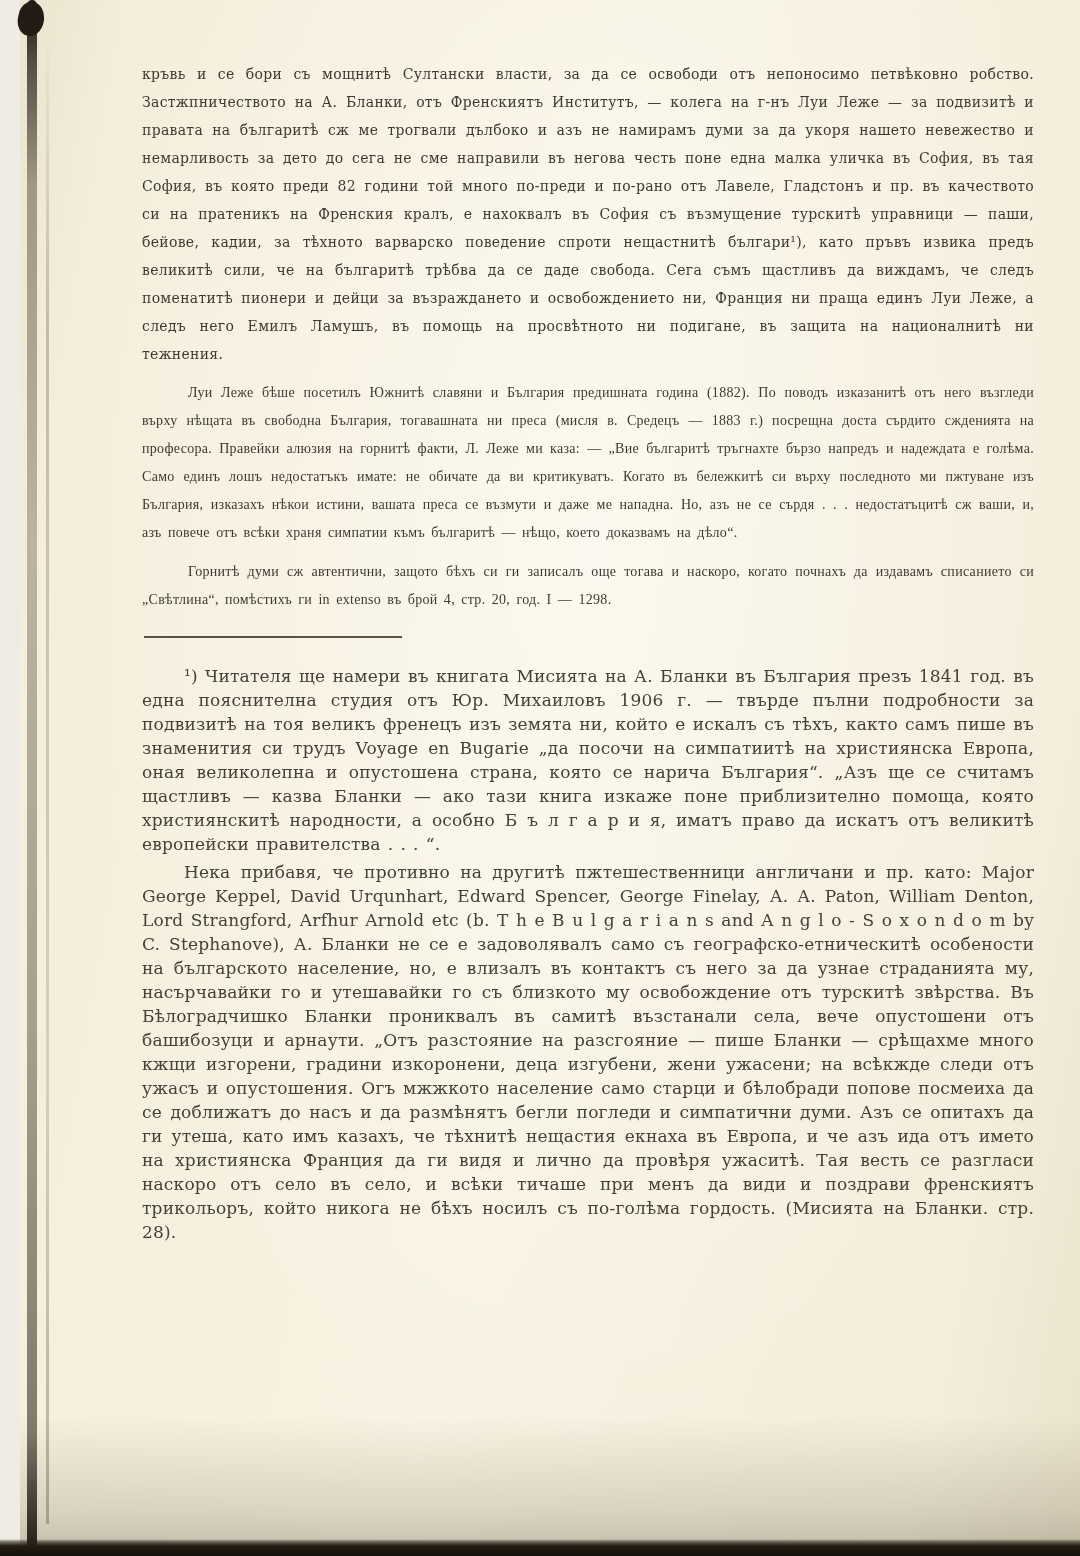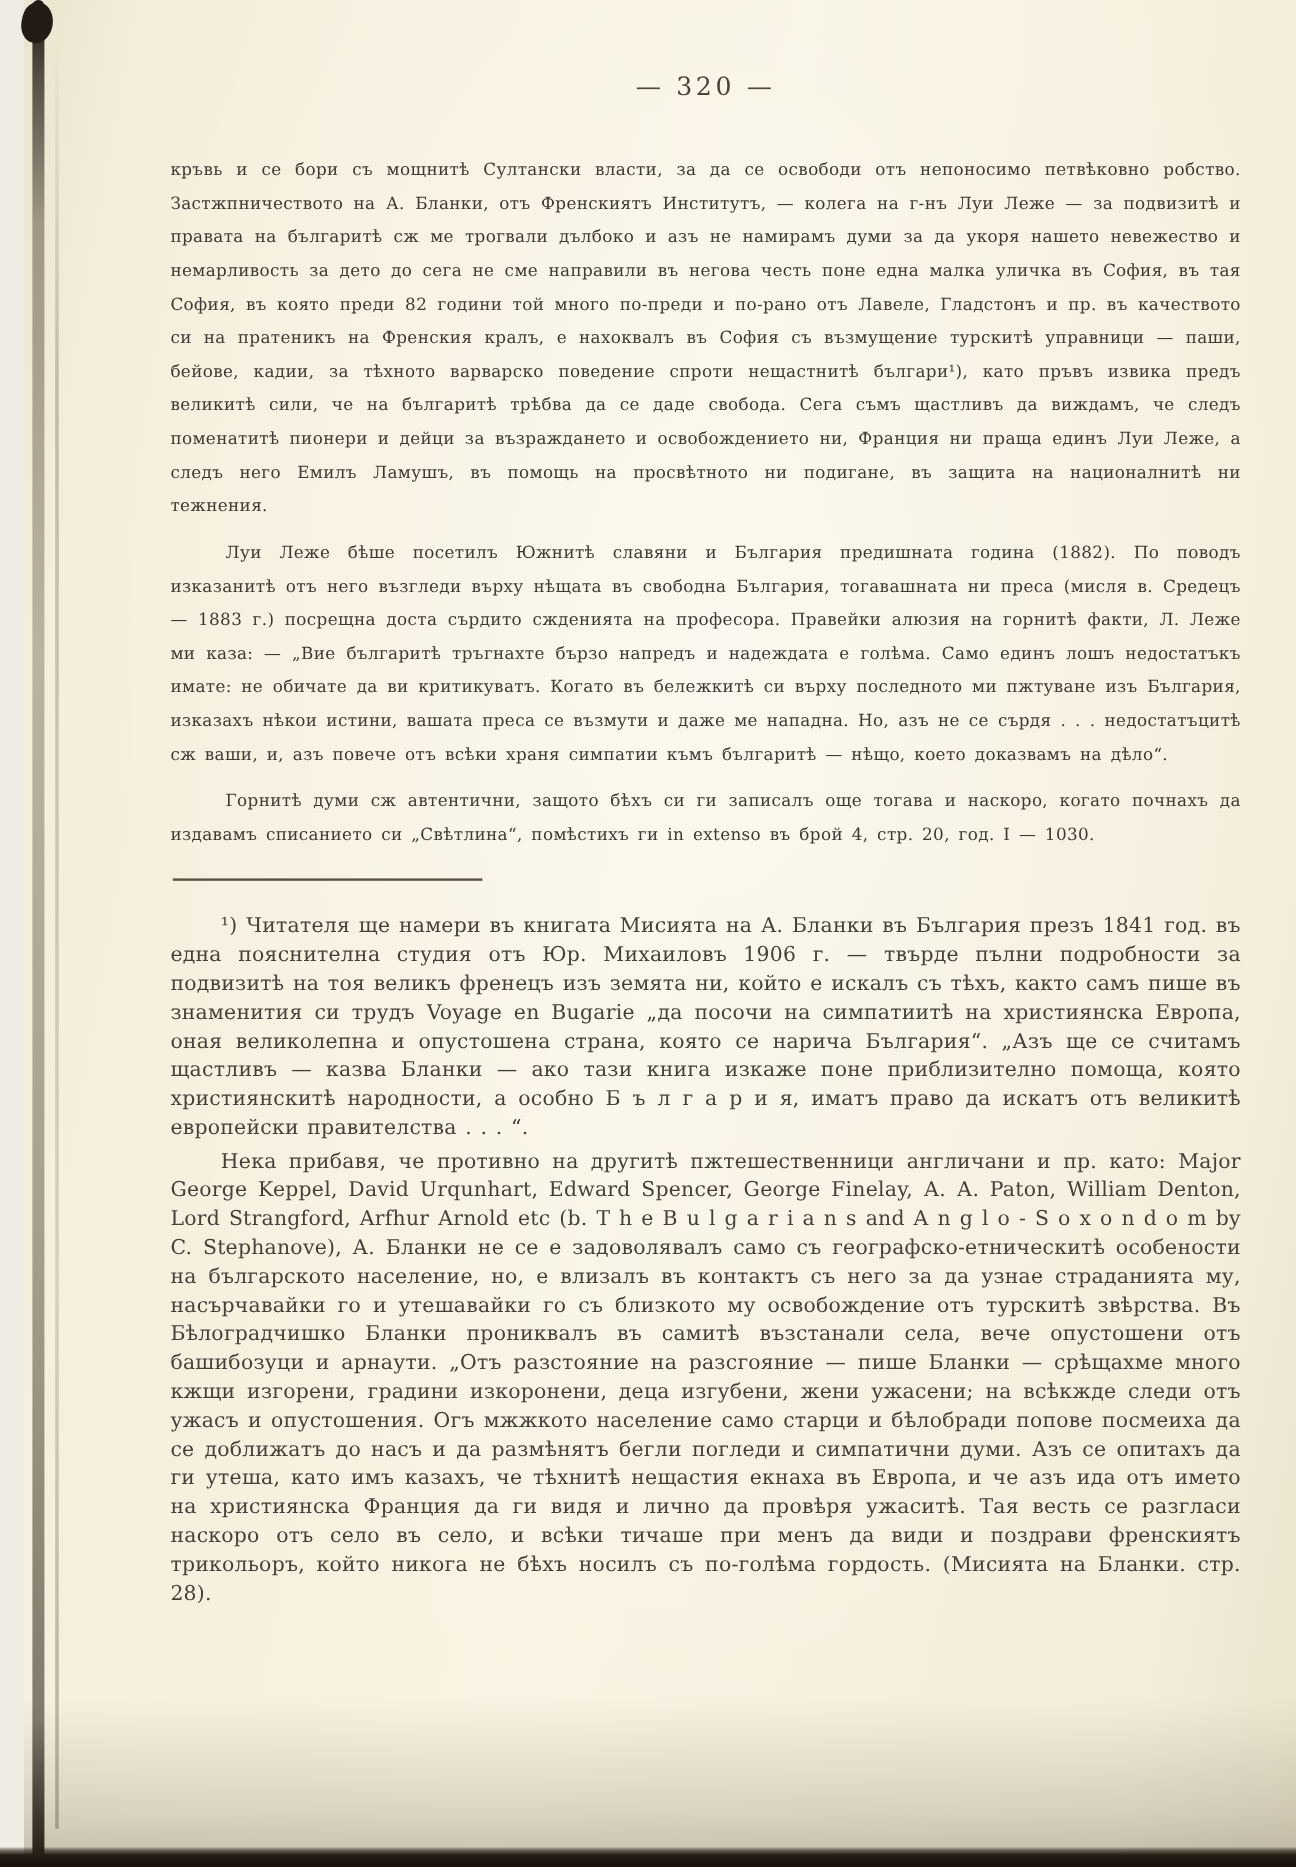--- a/index.html
+++ b/index.html
@@ -50,46 +50,45 @@
   .page-number {
     text-align: center; font-size: 21px; letter-spacing: 3px;
     color: #4b4539; margin: 0 0 44px 0;
   }
   .para {
     font-size: 14px; line-height: 28px; text-align: justify;
     word-spacing: 2.5px; letter-spacing: 0.3px;
     margin: 0 0 11px 0;
   }
   .para.first  { text-indent: 0; }
-  .para.indent { text-indent: 46px; }
+  .para.indent { text-indent: 46px; font-family: Liberation Serif, serif; }
   .fnrule {
     width: 258px; border: none; border-top: 2px solid #5a5344;
     margin: 22px 0 26px 2px;
   }
   .fn {
     font-size: 17px; line-height: 24px; text-align: justify;
     text-indent: 42px; word-spacing: 1.5px; letter-spacing: 0.2px;
     color: #454038; margin: 0 0 4px 0;
   }
 </style>
 </head>
 <body>
 
 <div class="scan">
   <div class="scanner-strip"></div>
   <div class="binding-streak-main"></div>
   <div class="binding-streak-thin"></div>
   <div class="corner-blob"></div>
 
   <div class="text-block">
-    <div class="page-number">— 320 —</div>
 
     <p class="para first">кръвь и се бори съ мощнитѣ Султански власти, за да се освободи отъ непоносимо петвѣковно робство. Застжпничеството на А. Бланки, отъ Френскиятъ Институтъ, — колега на г-нъ Луи Леже — за подвизитѣ и правата на българитѣ сж ме трогвали дълбоко и азъ не намирамъ думи за да укоря нашето невежество и немарливость за дето до сега не сме направили въ негова честь поне една малка уличка въ София, въ тая София, въ която преди 82 години той много по-преди и по-рано отъ Лавеле, Гладстонъ и пр. въ качеството си на пратеникъ на Френския кралъ, е нахоквалъ въ София съ възмущение турскитѣ управници — паши, бейове, кадии, за тѣхното варварско поведение спроти нещастнитѣ българи¹), като пръвъ извика предъ великитѣ сили, че на българитѣ трѣбва да се даде свобода. Сега съмъ щастливъ да виждамъ, че следъ поменатитѣ пионери и дейци за възраждането и освобождението ни, Франция ни праща единъ Луи Леже, а следъ него Емилъ Ламушъ, въ помощь на просвѣтното ни подигане, въ защита на националнитѣ ни тежнения.</p>
     <p class="para indent">Луи Леже бѣше посетилъ Южнитѣ славяни и България предишната година (1882). По поводъ изказанитѣ отъ него възгледи върху нѣщата въ свободна България, тогавашната ни преса (мисля в. Средецъ — 1883 г.) посрещна доста сърдито сжденията на професора. Правейки алюзия на горнитѣ факти, Л. Леже ми каза: — „Вие българитѣ тръгнахте бързо напредъ и надеждата е голѣма. Само единъ лошъ недостатъкъ имате: не обичате да ви критикуватъ. Когато въ бележкитѣ си върху последното ми пжтуване изъ България, изказахъ нѣкои истини, вашата преса се възмути и даже ме нападна. Но, азъ не се сърдя . . . недостатъцитѣ сж ваши, и, азъ повече отъ всѣки храня симпатии къмъ българитѣ — нѣщо, което доказвамъ на дѣло“.</p>
-    <p class="para indent">Горнитѣ думи сж автентични, защото бѣхъ си ги записалъ още тогава и наскоро, когато почнахъ да издавамъ списанието си „Свѣтлина“, помѣстихъ ги in extenso въ брой 4, стр. 20, год. I — 1030.</p>
+    <p class="para indent">Горнитѣ думи сж автентични, защото бѣхъ си ги записалъ още тогава и наскоро, когато почнахъ да издавамъ списанието си „Свѣтлина“, помѣстихъ ги in extenso въ брой 4, стр. 20, год. I — 1298.</p>
 
     <hr class="fnrule">
 
     <div class="footnotes">
       <p class="fn">¹) Читателя ще намери въ книгата Мисията на А. Бланки въ България презъ 1841 год. въ една пояснителна студия отъ Юр. Михаиловъ 1906 г. — твърде пълни подробности за подвизитѣ на тоя великъ френецъ изъ земята ни, който е искалъ съ тѣхъ, както самъ пише въ знаменития си трудъ Voyage en Bugarie „да посочи на симпатиитѣ на християнска Европа, оная великолепна и опустошена страна, която се нарича България“. „Азъ ще се считамъ щастливъ — казва Бланки — ако тази книга изкаже поне приблизително помоща, която християнскитѣ народности, а особно Б ъ л г а р и я, иматъ право да искатъ отъ великитѣ европейски правителства . . . “.</p>
       <p class="fn">Нека прибавя, че противно на другитѣ пжтешественници англичани и пр. като: Major George Keppel, David Urqunhart, Edward Spencer, George Finelay, А. А. Paton, William Denton, Lord Strangford, Arfhur Arnold etc (b. T h e B u l g a r i a n s and A n g l o - S o x o n d o m by C. Stephanove), А. Бланки не се е задоволявалъ само съ географско-етническитѣ особености на българското население, но, е влизалъ въ контактъ съ него за да узнае страданията му, насърчавайки го и утешавайки го съ близкото му освобождение отъ турскитѣ звѣрства. Въ Бѣлоградчишко Бланки прониквалъ въ самитѣ възстанали села, вече опустошени отъ башибозуци и арнаути. „Отъ разстояние на разсгояние — пише Бланки — срѣщахме много кжщи изгорени, градини изкоронени, деца изгубени, жени ужасени; на всѣкжде следи отъ ужасъ и опустошения. Огъ мжжкото население само старци и бѣлобради попове посмеиха да се доближатъ до насъ и да размѣнятъ бегли погледи и симпатични думи. Азъ се опитахъ да ги утеша, като имъ казахъ, че тѣхнитѣ нещастия екнаха въ Европа, и че азъ ида отъ името на християнска Франция да ги видя и лично да провѣря ужаситѣ. Тая весть се разгласи наскоро отъ село въ село, и всѣки тичаше при менъ да види и поздрави френскиятъ трикольоръ, който никога не бѣхъ носилъ съ по-голѣма гордость. (Мисията на Бланки. стр. 28).</p>
     </div>
   </div>
 
   <div class="bottom-band"></div>

